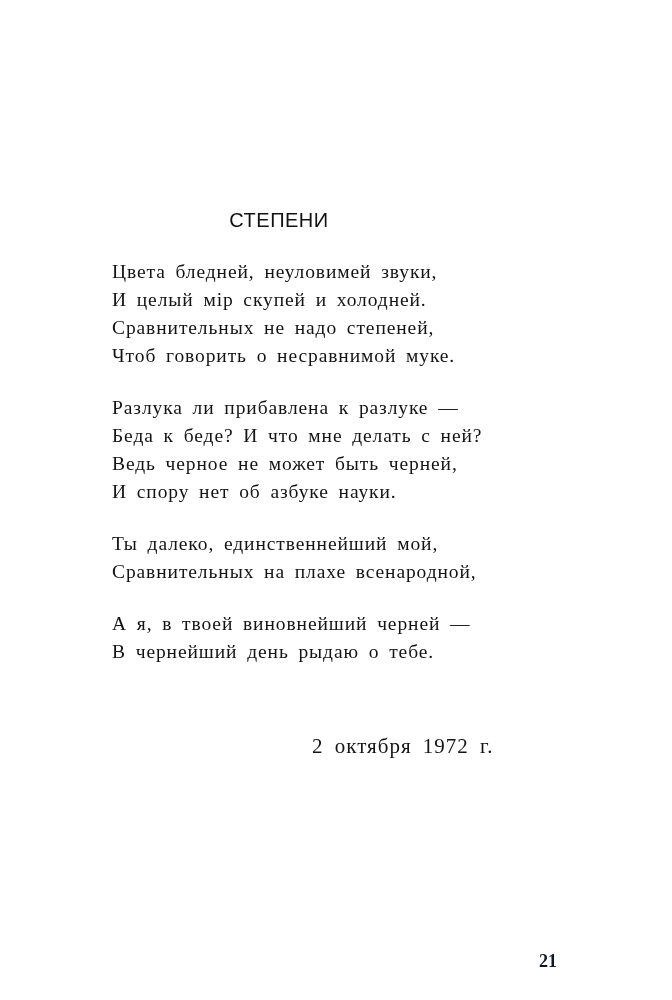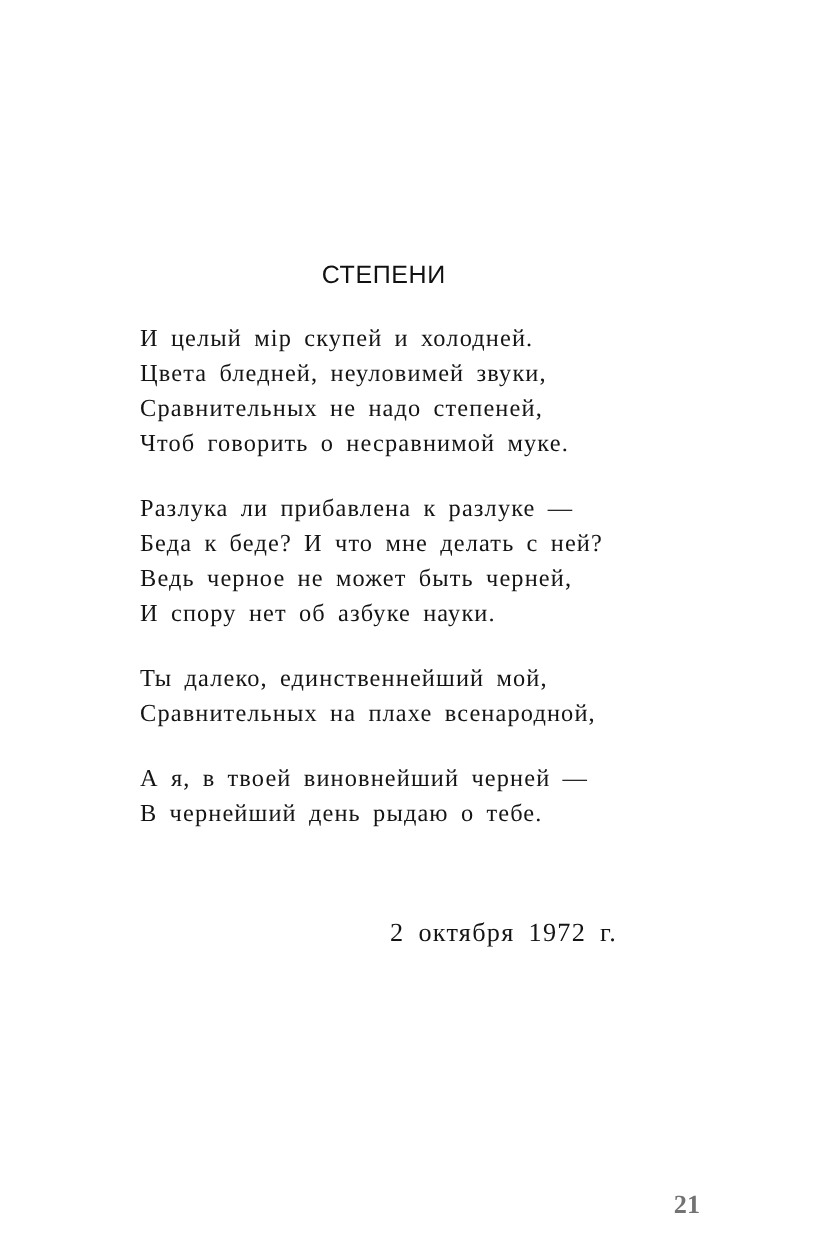--- a/index.html
+++ b/index.html
@@ -25,21 +25,20 @@
     .title {
       position: absolute;
       left: 0;
       width: 558px;
       top: 209px;
       text-align: center;
       font-family: "Liberation Sans", "DejaVu Sans", sans-serif;
       font-size: 20px;
       letter-spacing: 0.5px;
       color: #111;
-      padding-left: 28px;
     }
     .poem {
       position: absolute;
       left: 112px;
       top: 258px;
       width: 460px;
     }
     .stanza {
       margin: 0 0 24px 0;
     }
@@ -60,35 +59,35 @@
       letter-spacing: 1px;
       word-spacing: 5px;
       white-space: nowrap;
     }
     .page-number {
       position: absolute;
       left: 539px;
       top: 951px;
       font-family: "Liberation Serif", "DejaVu Serif", serif;
       font-weight: bold;
-      font-size: 21px;
-      color: #737373;
+      font-size: 18px;
+      color: #0f172a;
     }
   </style>
 </head>
 <body>
 
 <div class="page">
 
   <div class="title">СТЕПЕНИ</div>
 
   <div class="poem">
     <div class="stanza">
+      <span class="line">Цвета бледней, неуловимей звуки,</span>
       <span class="line">И целый мiр скупей и холодней.</span>
-      <span class="line">Цвета бледней, неуловимей звуки,</span>
       <span class="line">Сравнительных не надо степеней,</span>
       <span class="line">Чтоб говорить о несравнимой муке.</span>
     </div>
     <div class="stanza">
       <span class="line">Разлука ли прибавлена к разлуке —</span>
       <span class="line">Беда к беде? И что мне делать с ней?</span>
       <span class="line">Ведь черное не может быть черней,</span>
       <span class="line">И спору нет об азбуке науки.</span>
     </div>
     <div class="stanza">

